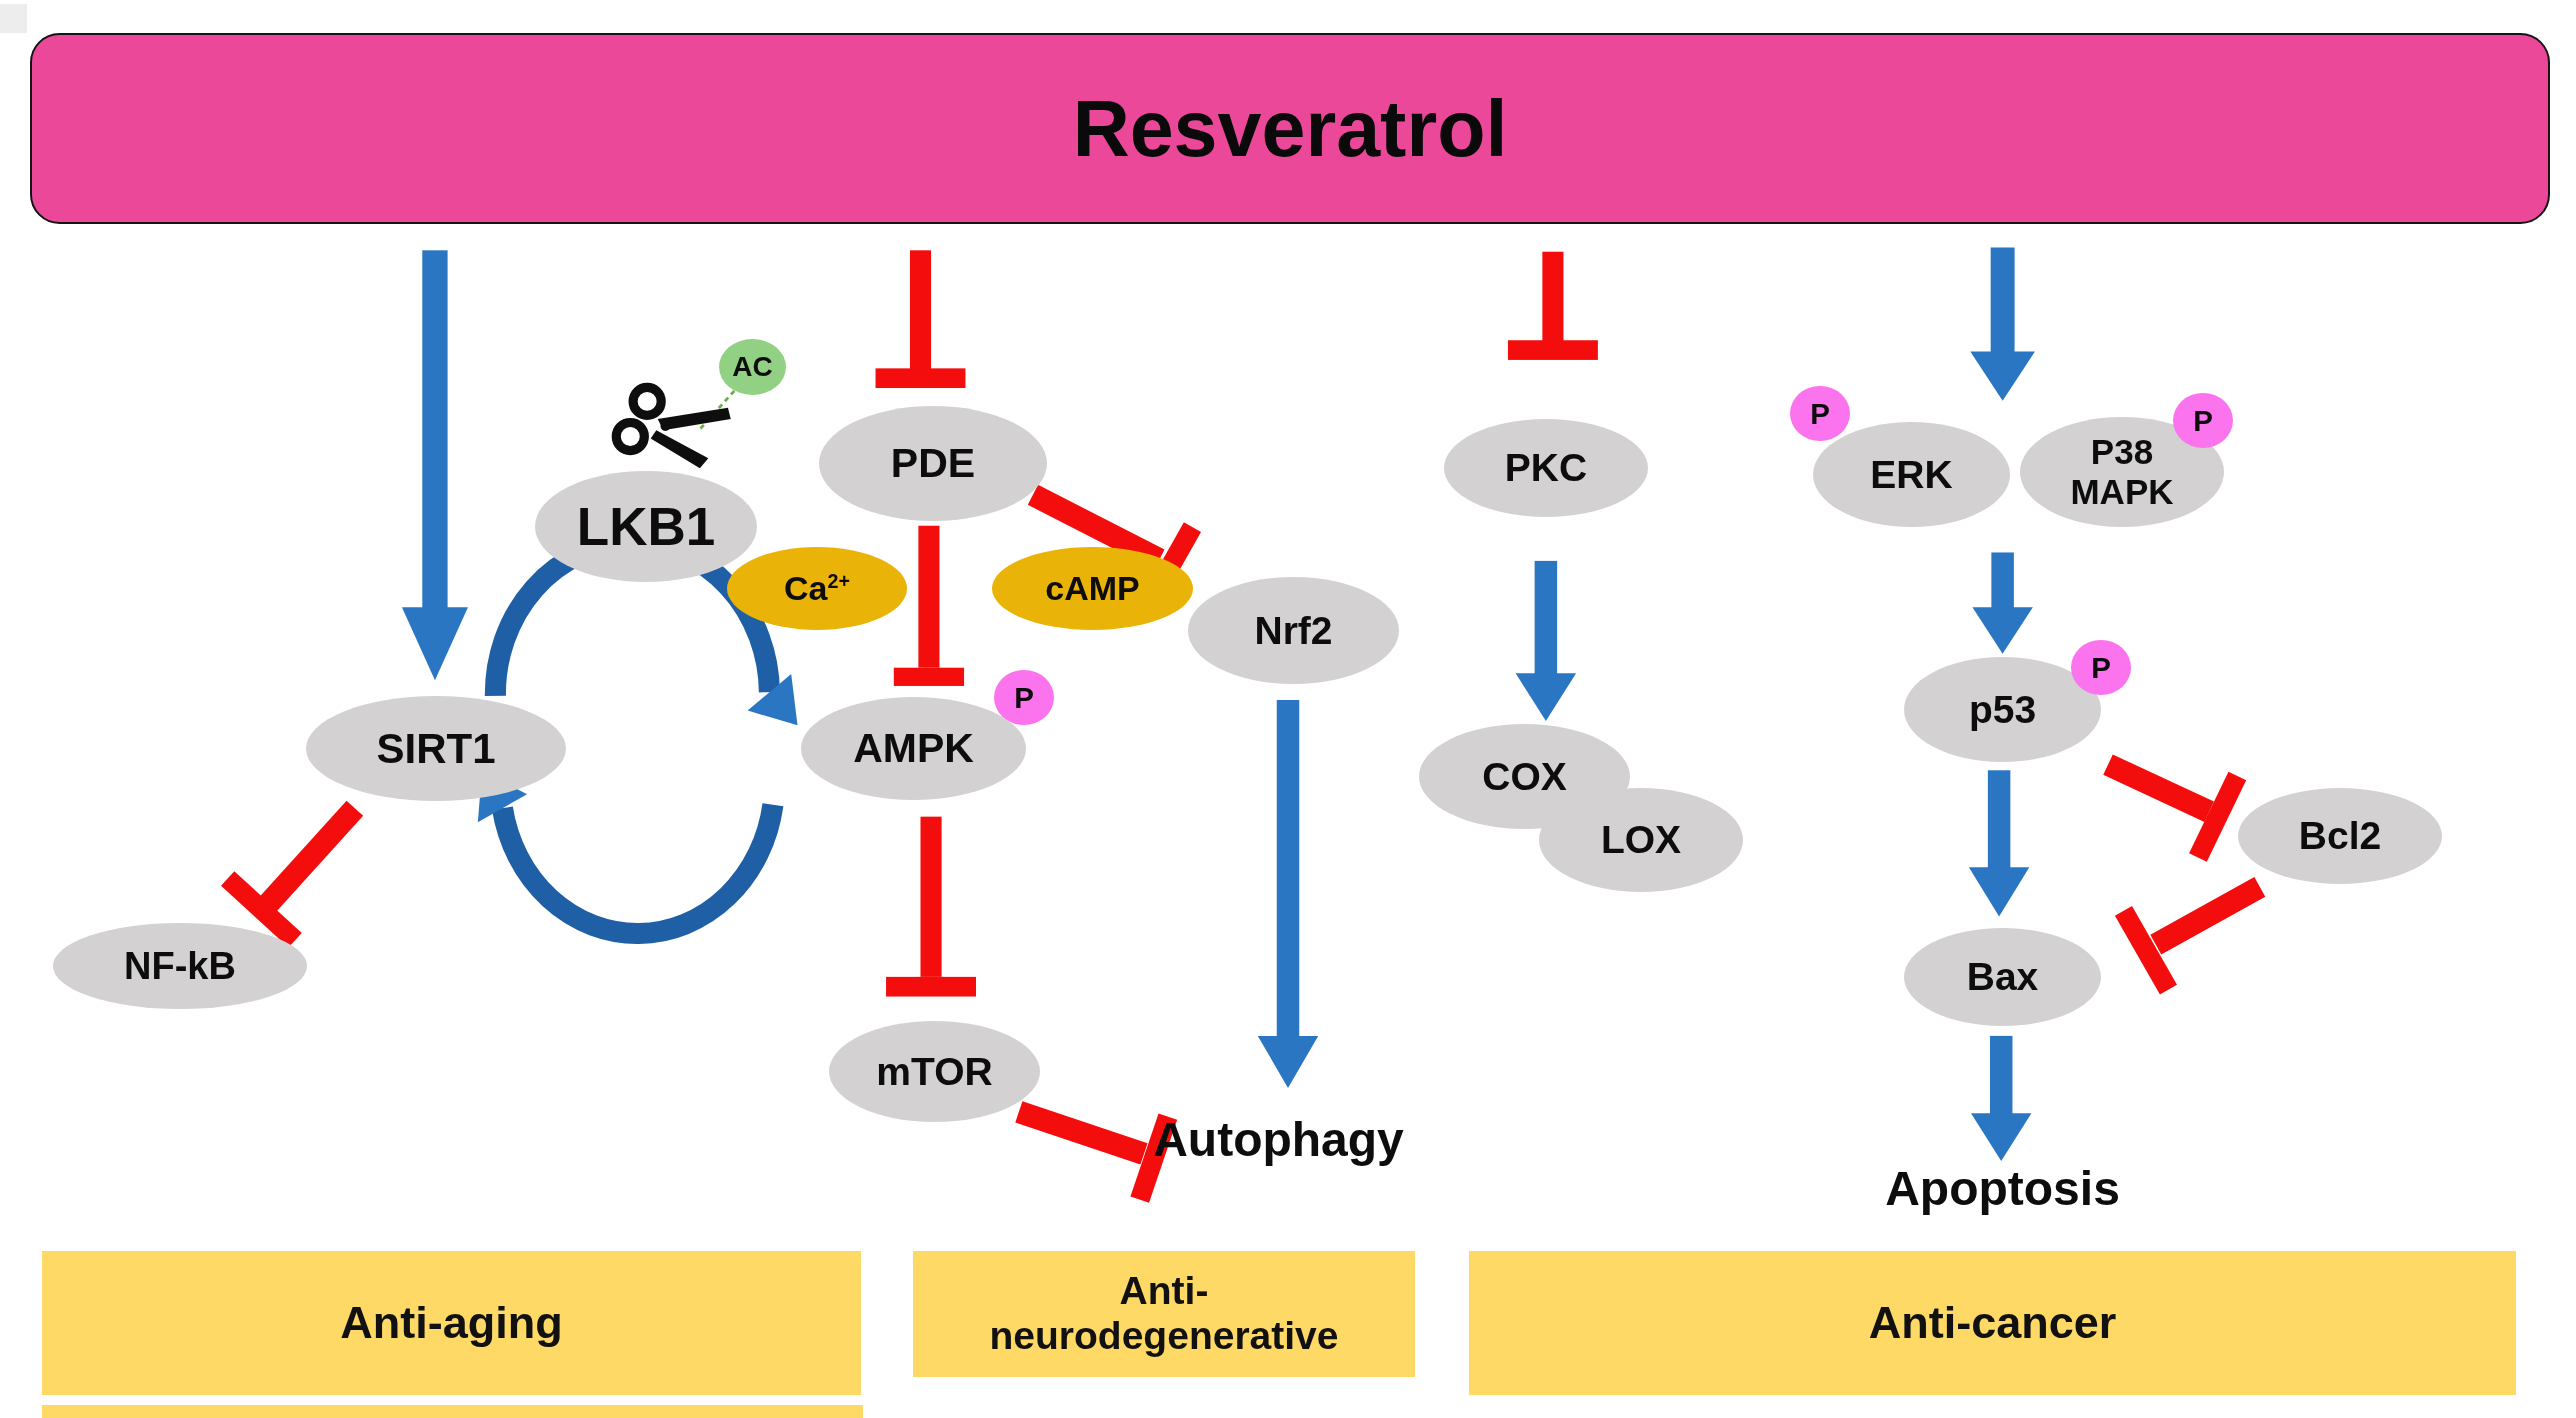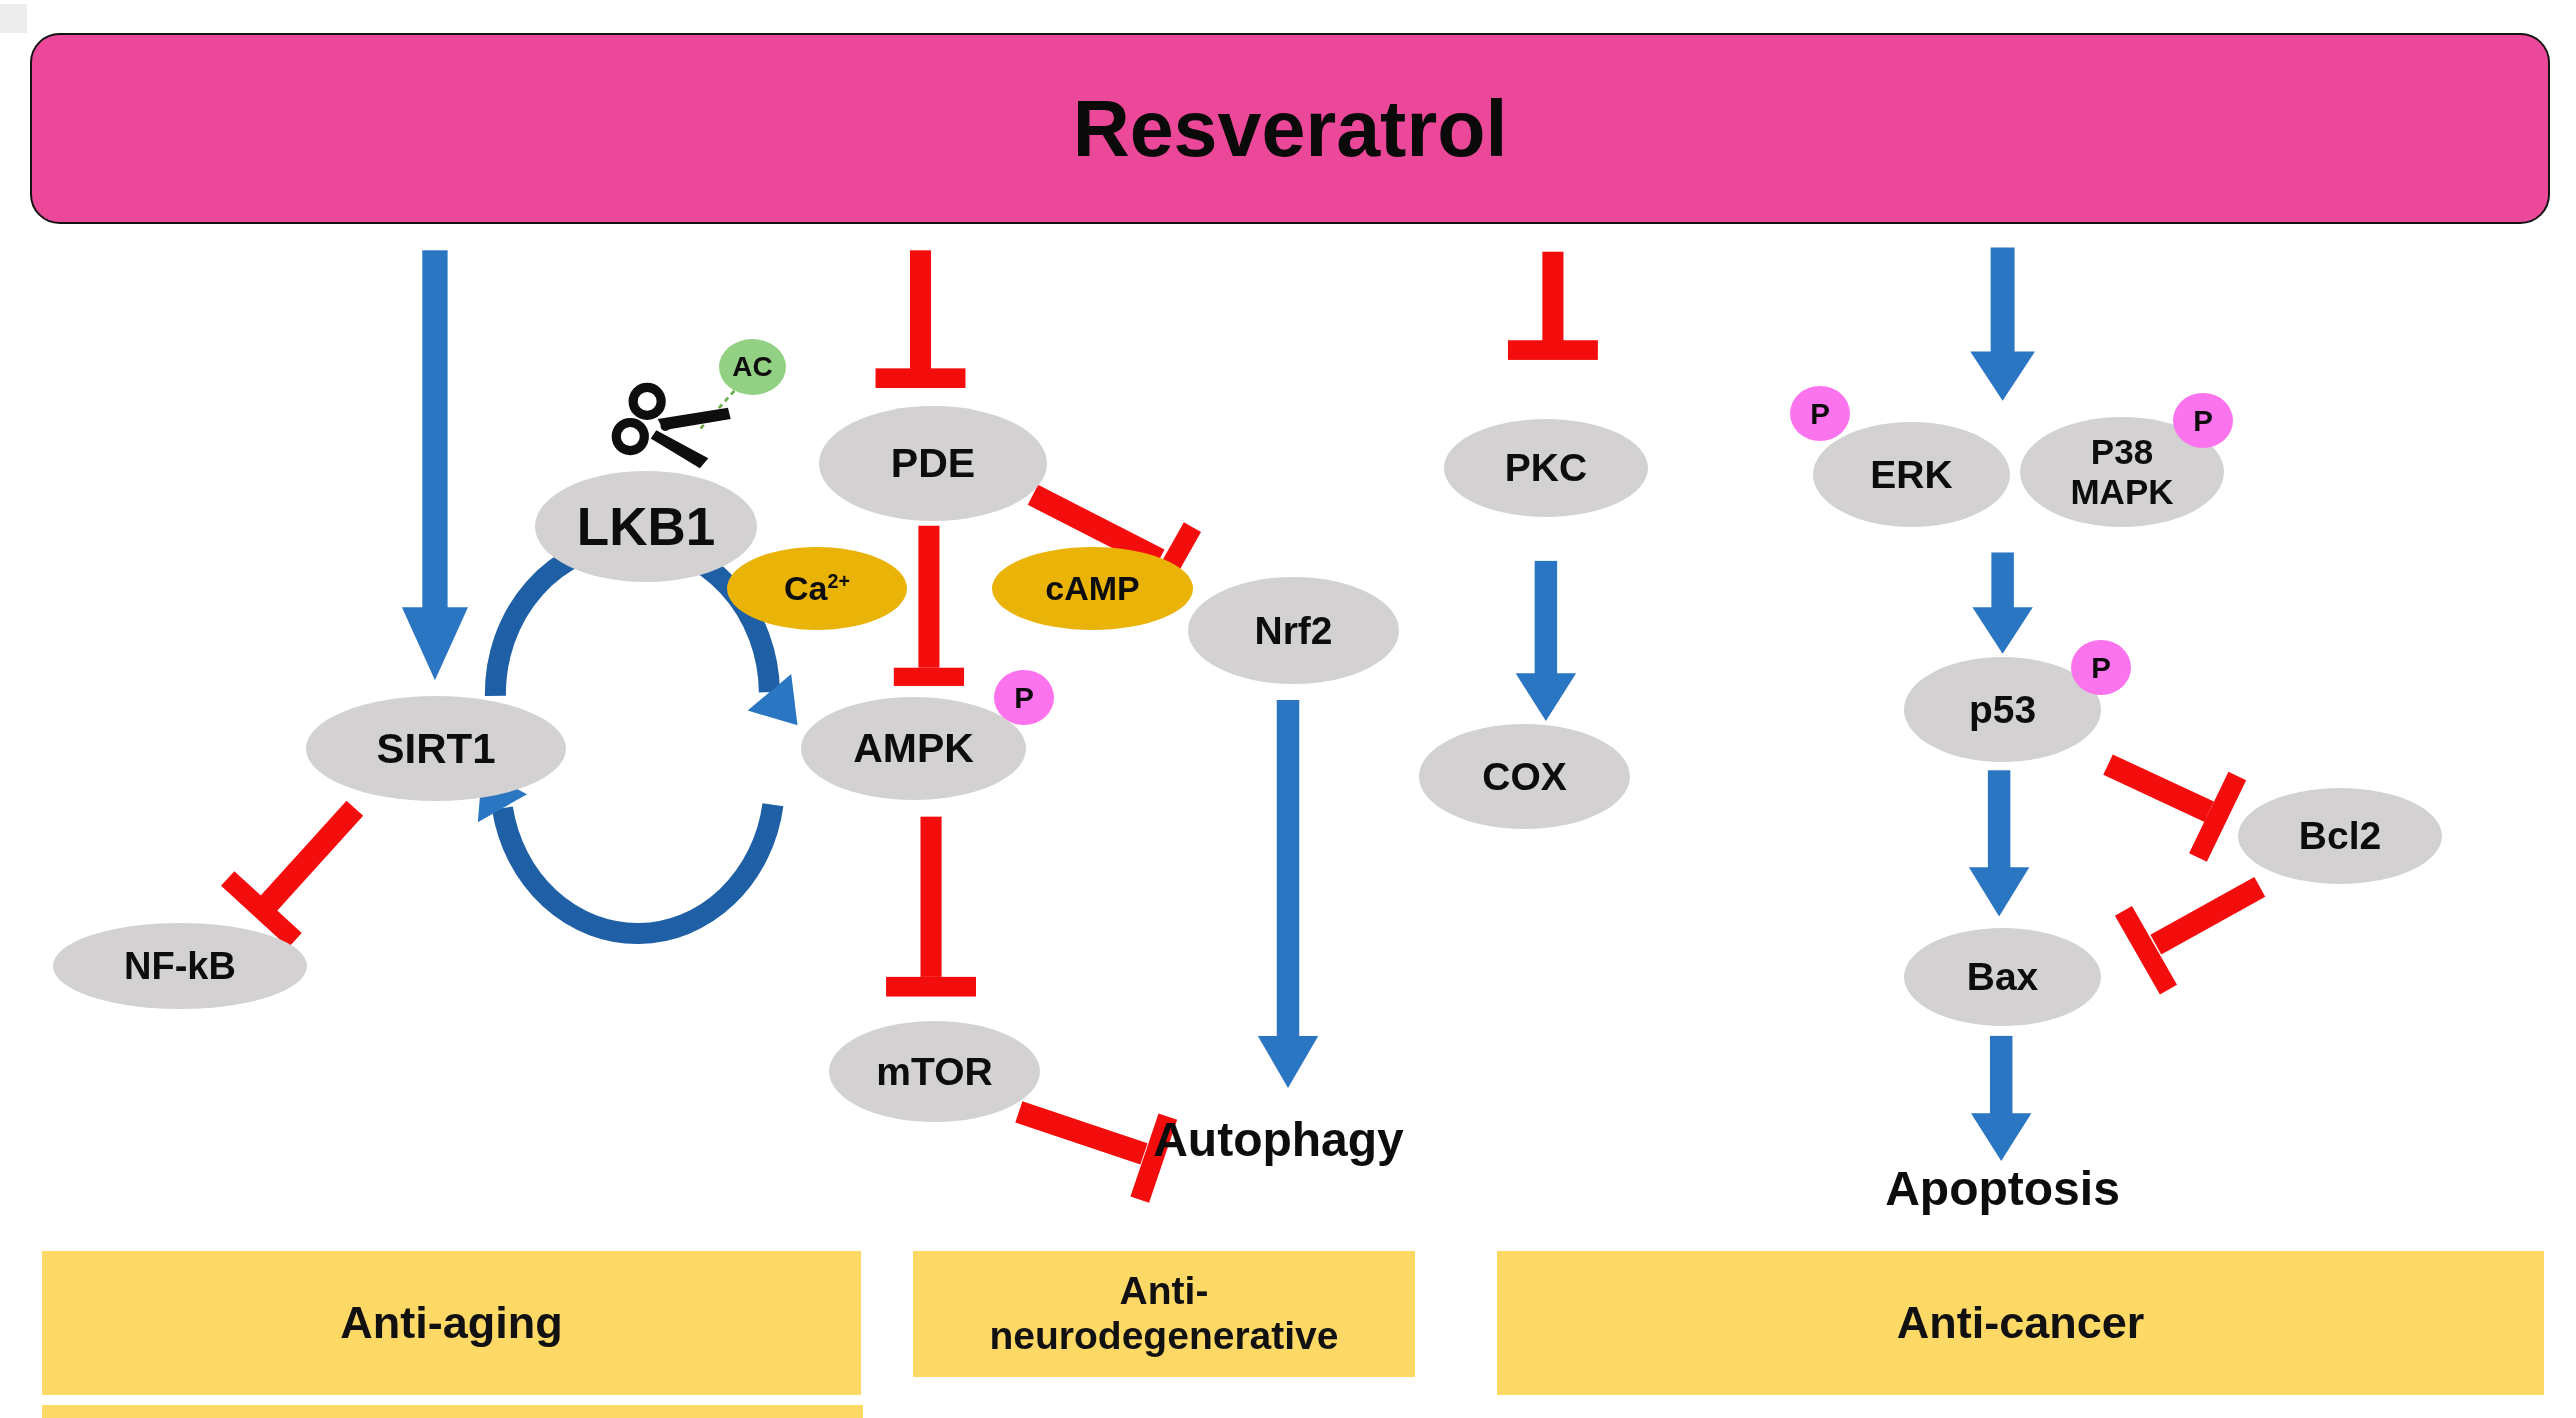--- a/index.html
+++ b/index.html
@@ -155,20 +155,23 @@
     </div>
   <div class="node gray" style="left:1188px;top:577px;width:211px;height:107px;font-size:39px;">
       <span>Nrf2</span>
     </div>
   <div class="node gray" style="left:1444px;top:419px;width:204px;height:98px;font-size:39px;">
       <span>PKC</span>
     </div>
   <div class="node gray" style="left:1419px;top:724px;width:211px;height:105px;font-size:39px;">
       <span>COX</span>
     </div>
+  <div class="node gray" style="left:1539px;top:788px;width:204px;height:104px;font-size:39px;">
+      <span>LOX</span>
+    </div>
   <div class="node gray" style="left:1813px;top:422px;width:197px;height:105px;font-size:39px;">
       <span>ERK</span>
     </div>
   <div class="node gray two-line" style="left:2020px;top:417px;width:204px;height:110px;font-size:35px;">
     <div>
       <div>P38</div>
       <div>MAPK</div>
     </div>
   </div>
   <div class="node gray" style="left:1904px;top:657px;width:197px;height:105px;font-size:39px;">
@@ -216,19 +219,19 @@
 
   <div class="cat" style="left:42px;top:1251px;width:819px;height:144px;font-size:45px;">
       <span>Anti-aging</span>
     </div>
   <div class="cat two-line" style="left:913px;top:1251px;width:502px;height:126px;font-size:39px;">
     <div>
       <div>Anti-</div>
       <div>neurodegenerative</div>
     </div>
   </div>
-  <div class="cat" style="left:1469px;top:1251px;width:1047px;height:144px;font-size:45px;margin-left:28px;">
+  <div class="cat" style="left:1469px;top:1251px;width:1047px;height:144px;font-size:45px;">
       <span>Anti-cancer</span>
     </div>
   <div id="aging-strip"></div>
 
 </div>
 
 
 </body></html>

